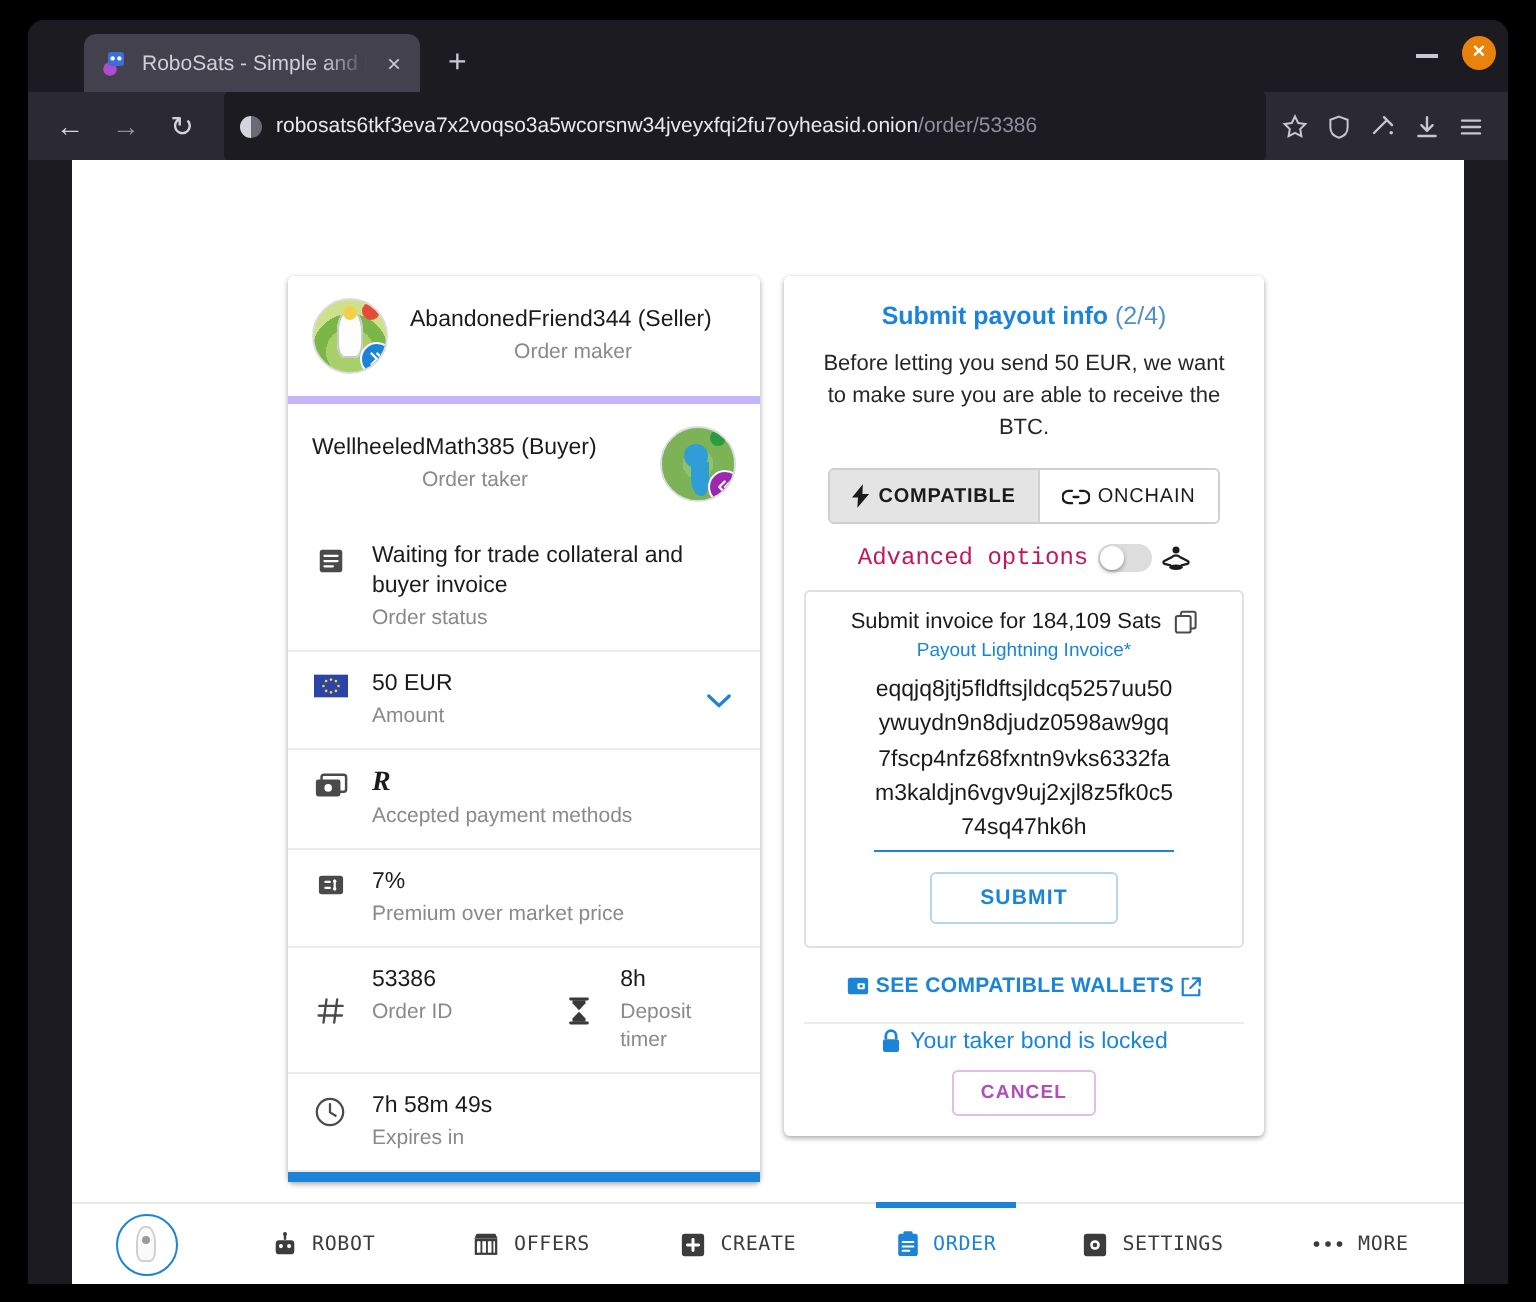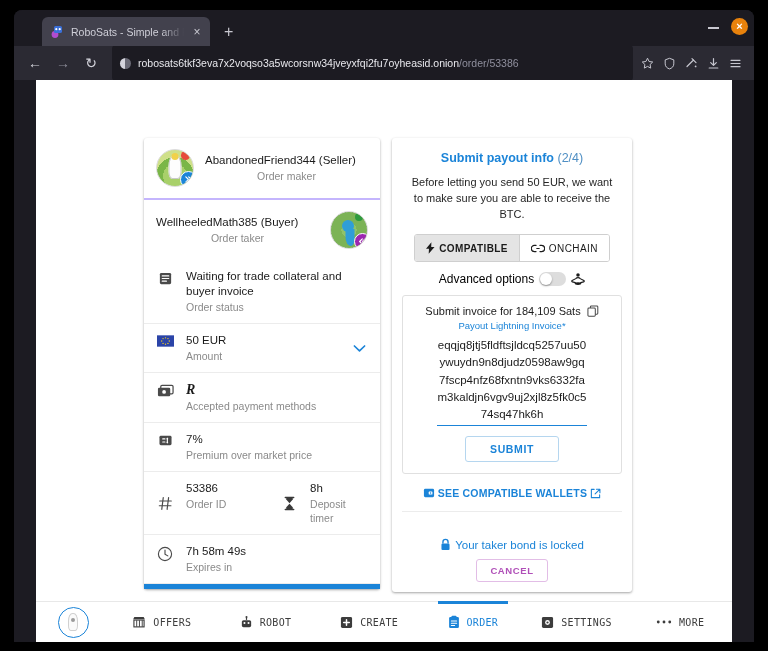--- a/index.html
+++ b/index.html
@@ -148,21 +148,21 @@
   
   #order-card {
     width: 236px;
     position: relative;
     padding-bottom: 5px;
   }
   .robot-row {
     display: flex; align-items: center;
     padding: 11px 12px;
     gap: 11px;
-    border-bottom: 2px solid #c4b5fd;
+    border-bottom: 4px solid #c4b5fd;
     min-height: 54px;
   }
   .robot-row.taker { justify-content: space-between; border-bottom: none;}
   .avatar {
     width: 38px; height: 38px; border-radius: 50%;
     position: relative; flex: 0 0 38px;
     overflow: visible;
   }
   .av-maker {
     background: radial-gradient(circle at 50% 72%, #a8d06a 0 38%, #7ab648 38% 60%, #cfe08a 60% 100%);
@@ -323,21 +323,21 @@
     background: #ffffff;
   }
   .toggle-btn.active { background: #e4e4e4; font-weight: bold; }
   .toggle-btn + .toggle-btn { border-left: 1px solid #cfcfcf; }
 
   .advanced-row {
     display: flex; align-items: center; justify-content: center;
     gap: 5px;
     margin-top: 10px;
   }
-  .advanced-label { font-size: 12px; color: #000000; }
+  .advanced-label { font-size: 12px; color: #be185d; font-family: Liberation Mono, monospace; }
   .switch {
     width: 27px; height: 14px;
     border-radius: 8px;
     background: #dddddd;
     position: relative;
   }
   .switch::after {
     content: ""; position: absolute;
     left: 1px; top: 1px;
     width: 12px; height: 12px; border-radius: 50%;
@@ -390,21 +390,21 @@
     gap: 3px;
     font-size: 10.5px;
     letter-spacing: .2px;
     color: #1b84d8;
     font-weight: bold;
     padding-bottom: 12px;
     border-bottom: 1px solid #ececec;
   }
   .link-icon { font-size: 11px; }
   .bond-row {
-    margin-top: 26px;
+    margin-top: 2px;
     display: flex; align-items: center; justify-content: center;
     gap: 4px;
     font-size: 11.5px;
     color: #1b84d8;
   }
   .lock-icon { font-size: 12px; }
   .cancel-btn {
     margin-top: 8px;
     display: inline-block;
     font-size: 9.5px;
@@ -784,44 +784,44 @@
     </div>
 
     <div id="bottom-nav">
       <span class="nav-avatar-wrap">
         <span class="nav-avatar"></span>
       </span>
       <div class="nav-items">
 
         <span class="nav-item">
           <span class="nav-ico">
-            <svg width="14" height="12" viewBox="0 0 15 13">
-                <path d="M1.2 3.6L2.4 1h10.2l1.2 2.6z" fill="#3c3c3c"></path>
-                <rect x="2" y="4.4" width="11" height="7.4" fill="none" stroke="#3c3c3c" stroke-width="1.2"></rect>
-                <path d="M5 4.6v7M8 4.6v7M11 4.6v7" stroke="#3c3c3c" stroke-width="1"></path>
-              </svg>
-          </span>
-          <span>OFFERS</span>
-        </span>
-
-        <span class="nav-item">
-          <span class="nav-ico">
             <svg width="13" height="13" viewBox="0 0 14 14">
                 <rect x="2" y="4.5" width="10" height="7.5" rx="1.8" fill="#3c3c3c"></rect>
                 <path d="M7 1.2v3" stroke="#3c3c3c" stroke-width="1.3"></path>
                 <circle cx="7" cy="1.1" r="1.1" fill="#3c3c3c"></circle>
                 <circle cx="4.8" cy="7.6" r="1.1" fill="#fff"></circle>
                 <circle cx="9.2" cy="7.6" r="1.1" fill="#fff"></circle>
               </svg>
           </span>
           <span>ROBOT</span>
         </span>
 
         <span class="nav-item">
           <span class="nav-ico">
+            <svg width="14" height="12" viewBox="0 0 15 13">
+                <path d="M1.2 3.6L2.4 1h10.2l1.2 2.6z" fill="#3c3c3c"></path>
+                <rect x="2" y="4.4" width="11" height="7.4" fill="none" stroke="#3c3c3c" stroke-width="1.2"></rect>
+                <path d="M5 4.6v7M8 4.6v7M11 4.6v7" stroke="#3c3c3c" stroke-width="1"></path>
+              </svg>
+          </span>
+          <span>OFFERS</span>
+        </span>
+
+        <span class="nav-item">
+          <span class="nav-ico">
             <svg width="13" height="13" viewBox="0 0 14 14">
                 <rect x="1" y="1" width="12" height="12" rx="1.6" fill="#3c3c3c"></rect>
                 <path d="M7 4v6M4 7h6" stroke="#fff" stroke-width="1.6" stroke-linecap="round"></path>
               </svg>
           </span>
           <span>CREATE</span>
         </span>
 
         <span class="nav-item active">
           <span class="nav-ico">

